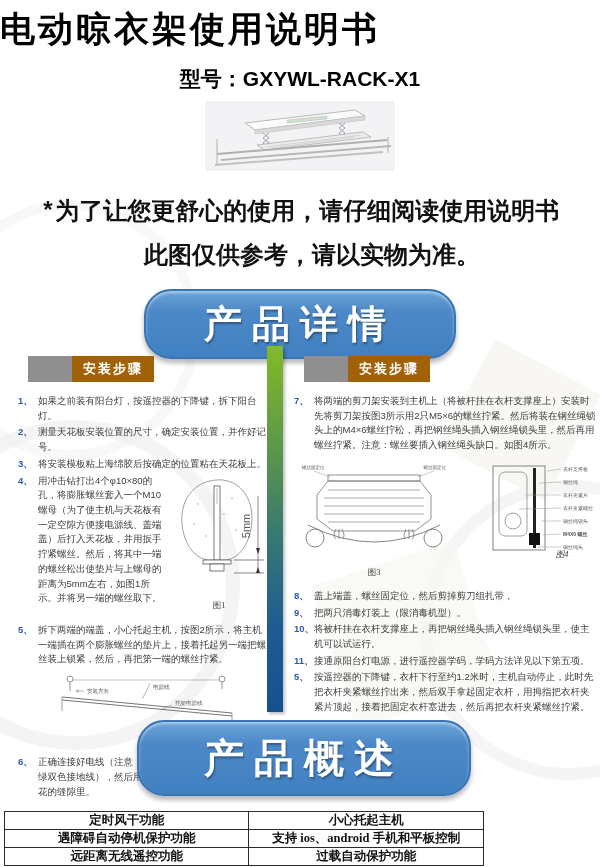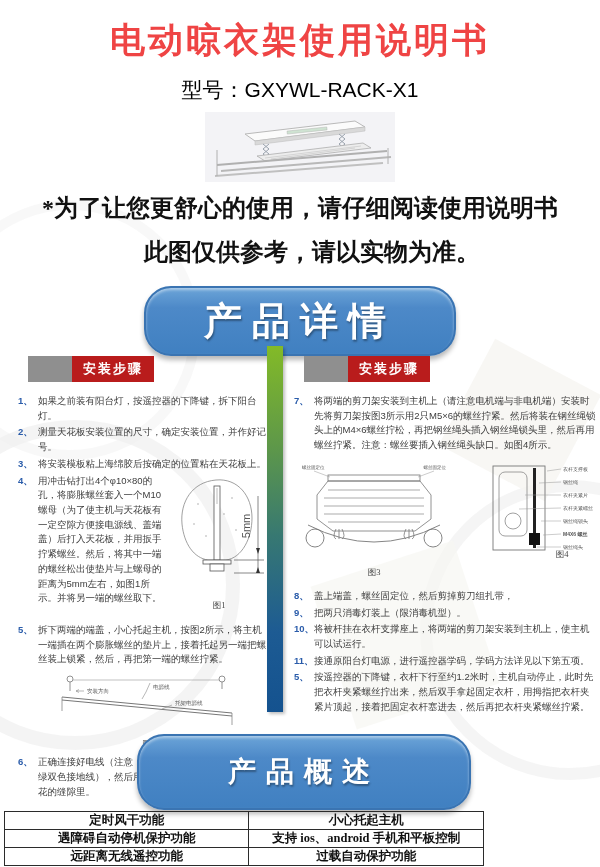--- a/index.html
+++ b/index.html
@@ -12,63 +12,63 @@
   .wm { position:absolute; z-index:0; pointer-events:none; }
   .wm-circle1 { left:-90px; top:420px; width:330px; height:330px; border:14px solid #efefef; border-radius:50%; opacity:.7;}
   .wm-circle2 { left:420px; top:480px; width:300px; height:300px; border:12px solid #f1f1f1; border-radius:50%; opacity:.7;}
   .wm-circle3 { left:-60px; top:200px; width:260px; height:260px; border:10px solid #f4f4f4; border-radius:50%; opacity:.6;}
   .wm-tri1 { left:460px; top:360px; width:120px; height:120px; background:#f6f5f1; transform:rotate(28deg); opacity:.8;}
   .wm-tri2 { left:330px; top:560px; width:150px; height:150px; background:#f7f6f2; transform:rotate(-18deg); opacity:.7;}
   .z { position:relative; z-index:1; }
 
   
   .title {
-    padding-top:17px; text-align:center;
+    padding-top:6px; text-align:left;
     font-family:"Liberation Serif","DejaVu Serif",serif;
-    font-size:35px; font-weight:bold; color:#ef4444; letter-spacing:3px;
+    font-size:35px; font-weight:bold; color:#000000; letter-spacing:3px;
   }
   .model-row {
-    margin-top:12px; text-align:center; font-size:21px; font-weight:normal; color:#000;
+    margin-top:12px; text-align:center; font-size:21px; font-weight:bold; color:#000;
   }
   .model-label { font-family:"Liberation Serif","DejaVu Serif",serif; }
   .model-value { font-family:"Liberation Sans",sans-serif; letter-spacing:0px; }
   .photo-wrap { margin:8px auto 0; width:190px; height:70px; background:#f3f3f6; }
   .notice1, .notice2 {
     font-family:"Liberation Serif","DejaVu Serif",serif; font-weight:bold; color:#111;
     font-size:24px; text-align:center;
   }
-  .notice1 { margin-top:10px; }
+  .notice1 { margin-top:24px;font-family:Liberation Mono, monospace; }
   .notice2 { margin-top:12px; padding-left:24px; }
 
   
   .banner {
-    margin:14px auto; display:flex; align-items:center; justify-content:center;
+    margin:0 auto; display:flex; align-items:center; justify-content:center;
     background:linear-gradient(180deg,#6ba4d8 0%, #4d89c8 30%, #4080c1 100%);
     border:2px solid #3a74b2; border-radius:27px;
     box-shadow:0 4px 5px rgba(0,0,0,.28), inset 0 2px 3px rgba(255,255,255,.45);
     color:#fff; font-weight:bold; letter-spacing:10px;
     text-shadow:1px 2px 2px rgba(0,0,0,.35);
   }
   .banner-details { width:312px; height:70px; margin-top:18px; font-size:38px; }
-  .banner-overview { position:absolute; left:137px; top:720px; width:334px; height:76px; font-size:28px; }
+  .banner-overview { position:absolute; left:137px; top:720px; width:334px; height:76px; font-size:40px; }
 
   
   .mid { position:absolute; left:0; top:346px; width:600px; height:372px; }
   .divider {
     position:absolute; left:267px; top:0px; width:16px; height:366px;
     background:linear-gradient(178deg,#83ba27 0%, #5d974a 28%, #377872 52%, #1d5b93 78%, #14528f 100%);
     box-shadow:2px 2px 3px rgba(0,0,0,.25);
   }
   .panel { position:absolute; top:10px; }
   .panel-left  { left:18px;  width:248px; }
   .panel-right { left:294px; width:304px; }
   .step-header { display:flex; height:26px; width:126px; margin-left:10px; }
   .step-header .gray { width:44px; background:#8f8f8f; }
   .step-header .blue {
-    flex:1; background:#b91c1c; color:#fff; display:flex; align-items:center; justify-content:center;
+    flex:1; background:#a16207; color:#fff; display:flex; align-items:center; justify-content:center;
     font-size:13px; font-weight:bold; letter-spacing:2px;
   }
   .steps { margin-top:12px; }
   .step { display:flex; font-size:9.5px; line-height:1.55; color:#3c3c3c; margin-bottom:2px; }
   .step .num { flex:0 0 20px; color:#2a5caa; font-weight:bold; }
   .step .txt { flex:1; }
   .fig-float { float:right; width:94px; margin:0 0 2px 4px; text-align:center; }
   .fig-caption { font-size:8.5px; color:#444; text-align:center; margin-top:1px;
                  font-family:"Liberation Serif",serif; }
   .fig2-block { margin:4px 0 6px 36px; width:186px; text-align:center; }
@@ -209,21 +209,21 @@
     </div>
 
     <div class="panel panel-right">
       <div class="step-header">
         <div class="gray"></div>
         <div class="blue">安装步骤</div>
       </div>
       <div class="steps">
         <div class="step">
           <span class="num">7、</span>
-          <span class="txt">将两端的剪刀架安装到主机上（请注意电机端与非电机端）安装时先将剪刀架按图3所示用2只M5×6的螺丝拧紧。然后将装在钢丝绳锁头上的M4×6螺丝拧松，再把钢丝绳头插入钢丝绳锁头里，然后再用螺丝拧紧。注意：螺丝要插入钢丝绳头缺口。如图4所示。</span>
+          <span class="txt">将两端的剪刀架安装到主机上（将被杆挂在衣杆支撑座上）安装时先将剪刀架按图3所示用2只M5×6的螺丝拧紧。然后将装在钢丝绳锁头上的M4×6螺丝拧松，再把钢丝绳头插入钢丝绳锁头里，然后再用螺丝拧紧。注意：螺丝要插入钢丝绳头缺口。如图4所示。</span>
         </div>
 
         <div class="figs-row">
           <div class="fig-box">
             <svg width="148" height="96" viewBox="0 0 148 96">
               <rect x="28" y="14" width="92" height="6" fill="none" stroke="#777" stroke-width="0.8"></rect>
               <path d="M28,20 L17,34 L17,58 L33,70 L115,70 L131,58 L131,34 L120,20 Z" fill="none" stroke="#777" stroke-width="0.8"></path>
               <line x1="28" y1="29" x2="120" y2="29" stroke="#888" stroke-width="0.7"></line>
               <line x1="24" y1="37" x2="124" y2="37" stroke="#888" stroke-width="0.7"></line>
               <line x1="24" y1="45" x2="124" y2="45" stroke="#888" stroke-width="0.7"></line>
@@ -256,35 +256,35 @@
               <line x1="58" y1="74" x2="76" y2="73" stroke="#999" stroke-width="0.5"></line>
               <line x1="52" y1="86" x2="76" y2="86" stroke="#999" stroke-width="0.5"></line>
               <text x="78" y="10" font-size="5">衣杆支撑板</text>
               <text x="78" y="23" font-size="5">钢丝绳</text>
               <text x="78" y="36" font-size="5">衣杆夹紧片</text>
               <text x="78" y="49" font-size="5">衣杆夹紧螺丝</text>
               <text x="78" y="62" font-size="5">钢丝绳锁头</text>
               <text x="78" y="75" font-size="5" font-weight="bold" fill="#222">M4X6 螺丝</text>
               <text x="78" y="88" font-size="5">钢丝绳头</text>
             </svg>
-            <span class="fig-caption" style="margin-left:-84px;">图4</span>
+            <span class="fig-caption" style="margin-left:-84px;font-style:italic;">图4</span>
           </div>
         </div>
 
         <div class="step">
           <span class="num">8、</span>
           <span class="txt">盖上端盖，螺丝固定位，然后剪掉剪刀组扎带，</span>
         </div>
         <div class="step">
           <span class="num">9、</span>
           <span class="txt">把两只消毒灯装上（限消毒机型）。</span>
         </div>
         <div class="step">
           <span class="num">10、</span>
-          <span class="txt">将被杆挂在衣杆支撑座上，将两端的剪刀架安装到主机上，使主机可以试运行。</span>
+          <span class="txt">将被杆挂在衣杆支撑座上，再把钢丝绳头插入钢丝绳锁头里，使主机可以试运行。</span>
         </div>
         <div class="step">
           <span class="num">11、</span>
           <span class="txt">接通原阳台灯电源，进行遥控器学码，学码方法详见以下第五项。</span>
         </div>
         <div class="step">
           <span class="num">5、</span>
           <span class="txt">按遥控器的下降键，衣杆下行至约1.2米时，主机自动停止，此时先把衣杆夹紧螺丝拧出来，然后双手拿起固定衣杆，用拇指把衣杆夹紧片顶起，接着把固定衣杆塞进去，然后再把衣杆夹紧螺丝拧紧。</span>
         </div>
       </div>

